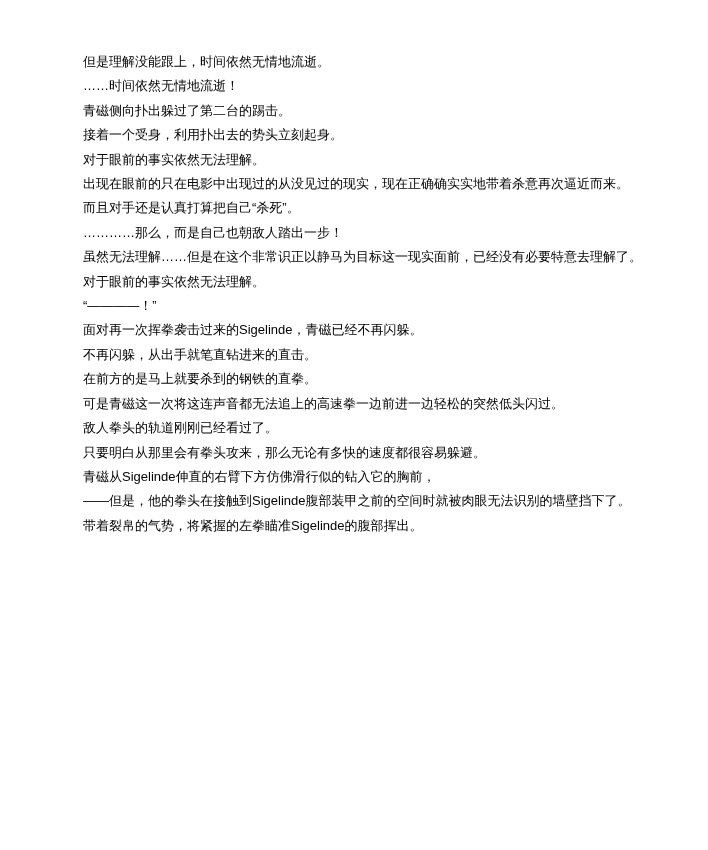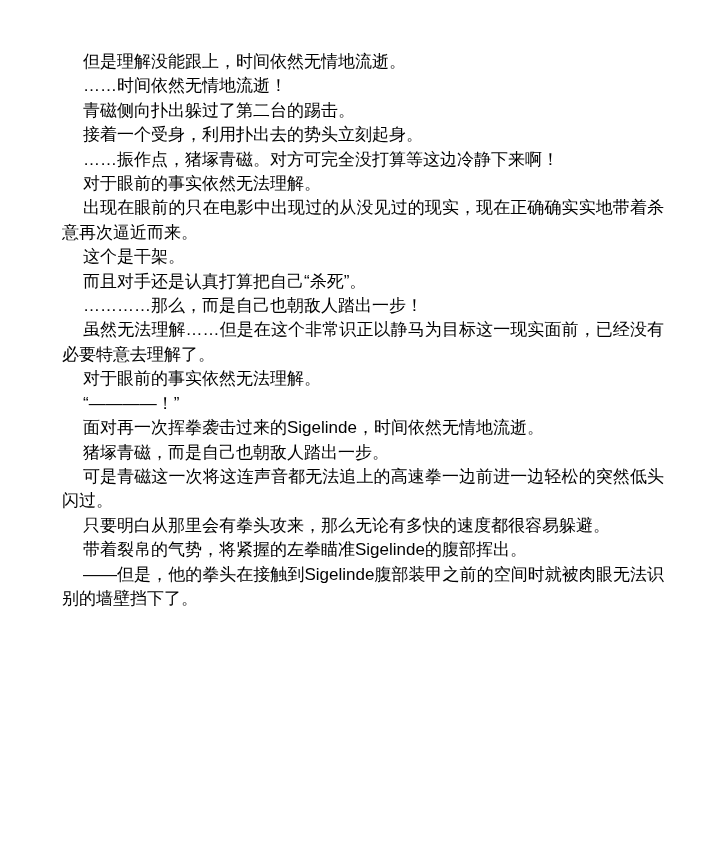--- a/index.html
+++ b/index.html
@@ -20,48 +20,49 @@
     position: absolute;
     left: 62px;
     top: 50px;
     width: 602px;
   }
   .page-text p {
     margin: 0;
     padding: 0;
     
     font-family: "Liberation Sans", "DejaVu Sans", serif;
-    font-size: 17px;
+    font-size: 13px;
     line-height: 24.4px;
     color: #000000;
     text-indent: 21px;
     text-align: justify;
     letter-spacing: 0;
     word-break: break-all;
   }
 </style>
 </head>
 <body>
 
 <div class="page">
   <div class="page-text">
 
   <p>但是理解没能跟上，时间依然无情地流逝。</p>
       <p>……时间依然无情地流逝！</p>
       <p>青磁侧向扑出躲过了第二台的踢击。</p>
       <p>接着一个受身，利用扑出去的势头立刻起身。</p>
-      <p>……振作点，猪塚青磁。对方可完全没打算等这边冷静下来啊！</p>
       <p>对于眼前的事实依然无法理解。</p>
       <p>出现在眼前的只在电影中出现过的从没见过的现实，现在正确确实实地带着杀意再次逼近而来。</p>
-      <p>这个是干架。</p>
       <p>而且对手还是认真打算把自己“杀死”。</p>
       <p>…………那么，而是自己也朝敌人踏出一步！</p>
       <p>虽然无法理解……但是在这个非常识正以静马为目标这一现实面前，已经没有必要特意去理解了。</p>
       <p>对于眼前的事实依然无法理解。</p>
       <p>“————！”</p>
-      <p>面对再一次挥拳袭击过来的Sigelinde，时间依然无情地流逝。</p>
-      <p>猪塚青磁，而是自己也朝敌人踏出一步。</p>
+      <p>面对再一次挥拳袭击过来的Sigelinde，青磁已经不再闪躲。</p>
+      <p>不再闪躲，从出手就笔直钻进来的直击。</p>
+      <p>在前方的是马上就要杀到的钢铁的直拳。</p>
       <p>可是青磁这一次将这连声音都无法追上的高速拳一边前进一边轻松的突然低头闪过。</p>
+      <p>敌人拳头的轨道刚刚已经看过了。</p>
       <p>只要明白从那里会有拳头攻来，那么无论有多快的速度都很容易躲避。</p>
+      <p>青磁从Sigelinde伸直的右臂下方仿佛滑行似的钻入它的胸前，</p>
+      <p>——但是，他的拳头在接触到Sigelinde腹部装甲之前的空间时就被肉眼无法识别的墙壁挡下了。</p>
       <p>带着裂帛的气势，将紧握的左拳瞄准Sigelinde的腹部挥出。</p>
-      <p>——但是，他的拳头在接触到Sigelinde腹部装甲之前的空间时就被肉眼无法识别的墙壁挡下了。</p>
     </div>
 </div>
 
 </body></html>

